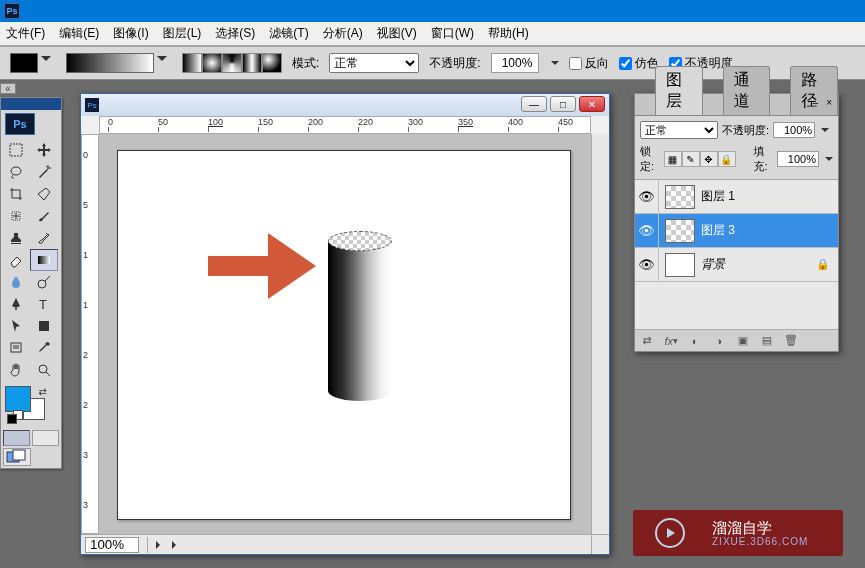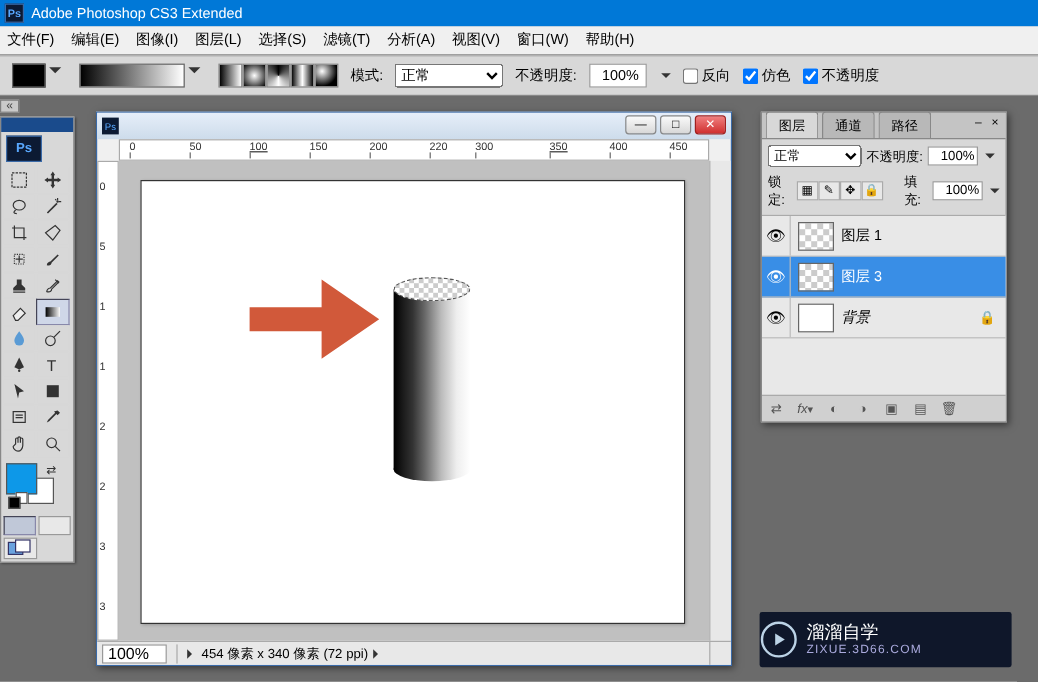--- a/index.html
+++ b/index.html
@@ -81,21 +81,21 @@
 .cyl-bot { width: 64px; height: 20px; border-radius: 50% / 50%; margin-top: -10px; background: linear-gradient(to right,#000,#1a1a1a 12%,#333 25%,#666 40%,#bbb 62%,#eee 82%,#fff 100%); }
 .statusbar { position: absolute; bottom: 0; left: 0; right: 18px; height: 20px; background: #e8e8e8; border-top: 1px solid #aaa; display: flex; align-items: center; font-size: 11px; }
 .zoom-box { width: 54px; height: 16px; border: 1px solid #999; background: #fff; padding: 0 4px; margin: 0 4px; }
 .sb-sep { width: 1px; height: 16px; background: #aaa; margin: 0 4px; }
 .scroll-stub { position: absolute; right: 0; top: 40px; bottom: 20px; width: 18px; background: #e8e8e8; border-left: 1px solid #aaa; }
 .scroll-stub-h { position: absolute; bottom: 0; right: 0; width: 18px; height: 20px; background: #e8e8e8; border-left: 1px solid #aaa; border-top: 1px solid #aaa;}
 
 
 .layers-panel { position: absolute; top: 93px; left: 634px; width: 205px; background: #d8d8d8; border: 1px solid #888; box-shadow: 2px 2px 6px rgba(0,0,0,0.5); }
 .lp-tabs { display: flex; background: #c4c4c4; height: 22px; align-items: flex-end; position: relative; border-bottom: 1px solid #888; }
-.lp-tab { padding: 3px 10px; font-size: 11px; background: #b8b8b8; border: 1px solid #888; border-bottom: none; border-radius: 3px 3px 0 0; margin-left: 3px; }
+.lp-tab { padding: 3px 10px; font-size: 16px; background: #b8b8b8; border: 1px solid #888; border-bottom: none; border-radius: 3px 3px 0 0; margin-left: 20px; }
 .lp-tab.active { background: #d8d8d8; }
 .lp-close { position: absolute; right: 20px; top: 3px; font-size: 10px; }
 .lp-min { position: absolute; right: 6px; top: 3px; font-size: 10px; }
 .lp-opts { padding: 5px; display: flex; flex-direction: column; gap: 5px; font-size: 11px; }
 .lp-row { display: flex; align-items: center; gap: 4px; }
 .lp-sel { height: 18px; font-size: 11px; flex: 1; }
 .lp-n { width: 42px; height: 16px; font-size: 11px; border: 1px solid #999; text-align: right; padding-right: 2px; }
 .lp-lockicons { display: flex; width: 110px; gap: 0; }
 .lp-lockicons .li { width: 18px; height: 16px; border: 1px solid #aaa; background: #e8e8e8; display:flex;align-items:center;justify-content:center;font-size:10px; }
 .lp-layers { background: #e8e8e8; border-top: 1px solid #aaa; min-height: 150px; }
@@ -104,33 +104,32 @@
 .lyr .eye { width: 24px; text-align: center; font-size: 13px; border-right: 1px solid #bbb; height:100%; display:flex;align-items:center;justify-content:center; }
 .lyr .thumb { width: 30px; height: 24px; background: #fff; border: 1px solid #666; margin: 0 6px; position: relative; }
 .lyr .thumb.checker { background: repeating-conic-gradient(#ccc 0% 25%, #fff 0% 50%) 0 0/10px 10px; }
 .lyr .lock { margin-left: auto; margin-right: 8px; font-size: 11px; color: #666; }
 .lyr .name { font-style: normal; }
 .lyr.bg .name { font-style: italic; }
 .lp-footer { height: 22px; background: #d0d0d0; border-top: 1px solid #aaa; display: flex; align-items: center; padding: 0 4px; gap: 8px; font-size: 11px; color: #555; }
 .lp-footer .ico { width: 16px; height: 16px; display:flex;align-items:center;justify-content:center; }
 
 
-.watermark { position: absolute; right: 22px; bottom: 12px; width: 210px; height: 46px; background: #0f172a; display: flex; align-items: center; gap: 8px; padding: 0 1px; border-radius: 2px; }
+.watermark { position: absolute; right: 22px; bottom: 12px; width: 210px; height: 46px; background: #7f1d1d; display: flex; align-items: center; gap: 27px; padding: 0 22px; border-radius: 2px; }
 .wm-logo { width: 30px; height: 30px; border: 2px solid #bcd3e6; border-radius: 50%; display: flex; align-items: center; justify-content: center; color: #bcd3e6; }
 .wm-txt { color: #fff; font-size: 15px; line-height: 1.15; }
 .wm-sub { font-size: 10px; color: #aad; letter-spacing: 1px; }
 
 .stat-arrow { display:inline-block; width:0;height:0;border:4px solid transparent; border-left-color:#333; margin:0 4px;}
 </style>
 </head>
 <body>
 
 <div class="titlebar">
   <span class="ps-logo">Ps</span>
-  <span>Adobe Photoshop CS3 Extended</span>
 </div>
 
 <div class="menubar">
   <span>文件(F)</span>
   <span>编辑(E)</span>
   <span>图像(I)</span>
   <span>图层(L)</span>
   <span>选择(S)</span>
   <span>滤镜(T)</span>
   <span>分析(A)</span>
@@ -336,21 +335,21 @@
       <div class="dw-btn dw-close">✕</div>
     </div>
   </div>
   <div class="ruler-h">
       <span class="tick" style="left: 8px;">0</span>
       <span class="tick" style="left: 58px;">50</span>
       <span class="tick" style="left: 108px; text-decoration: underline;">100</span>
       <span class="tick" style="left: 158px;">150</span>
       <span class="tick" style="left: 208px;">200</span>
       <span class="tick" style="left: 258px;">220</span>
-      <span class="tick" style="left: 296px;">300</span>
+      <span class="tick" style="left: 308px;">300</span>
       <span class="tick" style="left: 358px; text-decoration: underline;">350</span>
       <span class="tick" style="left: 408px;">400</span>
       <span class="tick" style="left: 458px;">450</span>
     </div>
   <div class="ruler-v">
       <span class="tick" style="top: 15px;">0</span>
       <span class="tick" style="top: 65px;">5</span>
       <span class="tick" style="top: 115px;">1</span>
       <span class="tick" style="top: 165px;">1</span>
       <span class="tick" style="top: 215px;">2</span>
@@ -368,21 +367,20 @@
         <div class="cyl-top"></div>
         <div class="cyl-body"></div>
         <div class="cyl-bot"></div>
       </div>
     </div>
   </div>
   <div class="statusbar">
     <input class="zoom-box" value="100%" style="">
     <div class="sb-sep"></div>
     <span class="stat-arrow"></span>
-    <span>454 像素 x 340 像素 (72 ppi)</span>
     <span class="stat-arrow"></span>
   </div>
   <div class="scroll-stub-h"></div>
 </div>
 
 <div class="layers-panel">
   <div class="lp-tabs">
     <div class="lp-tab active">图层</div>
     <div class="lp-tab">通道</div>
     <div class="lp-tab">路径</div>

